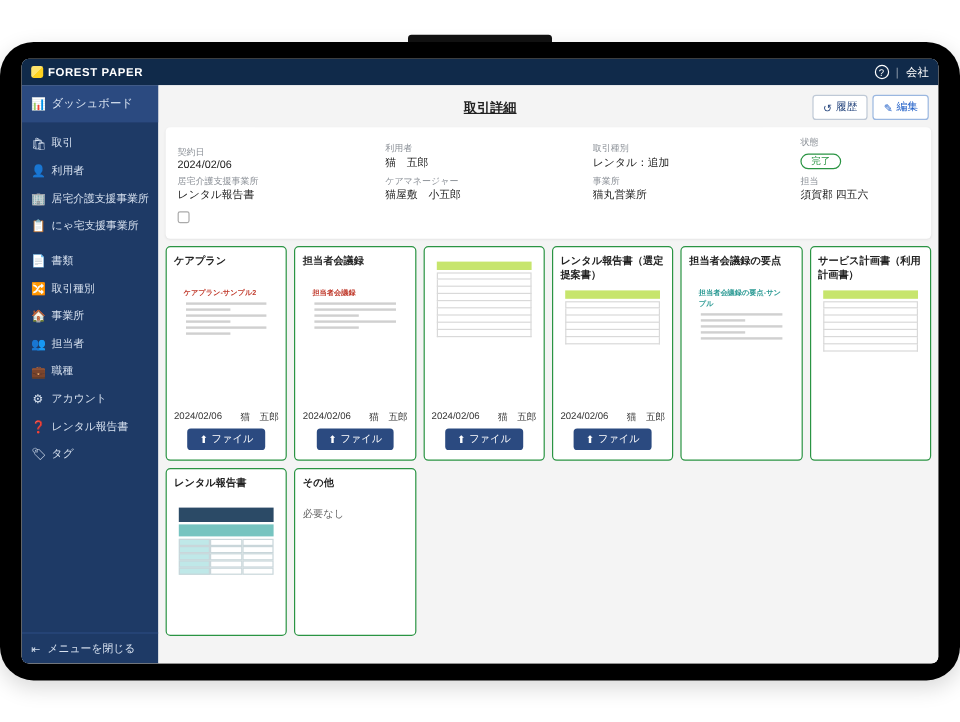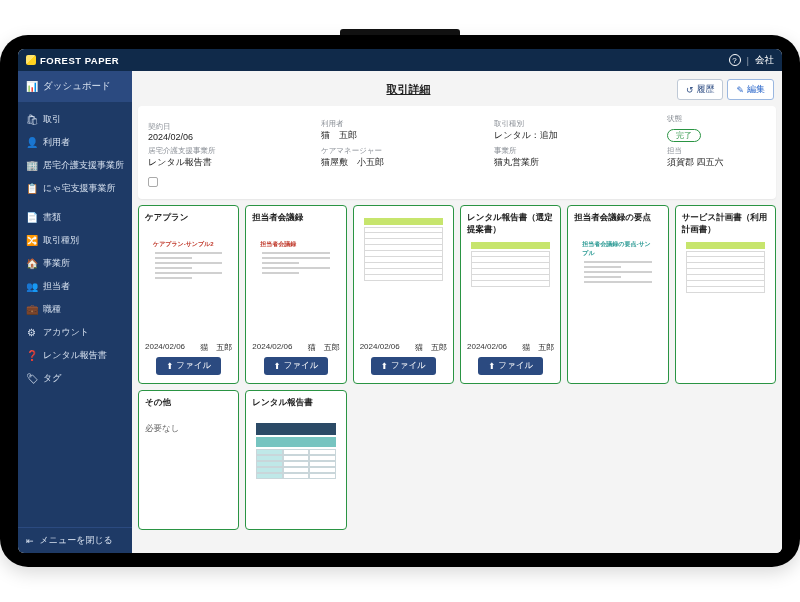--- a/index.html
+++ b/index.html
@@ -336,25 +336,20 @@
                   <div class="r"></div>
                   <div class="r"></div>
                   <div class="r"></div>
                   <div class="r"></div>
                   <div class="r"></div>
                 </div>
             </div>
           </div>
 
           <div class="card">
-            <div class="doc-title">その他</div>
-            <div class="note">必要なし</div>
-          </div>
-
-          <div class="card">
             <div class="doc-title">レンタル報告書</div>
             <div class="thumb">
               <div class="band-head"></div>
               <div class="band-teal"></div>
               <div class="tbl">
                 <div class="row">
                     <div class="cell hl"></div>
                     <div class="cell"></div>
                     <div class="cell"></div>
                   </div>
@@ -373,18 +368,23 @@
                     <div class="cell"></div>
                     <div class="cell"></div>
                   </div>
                 <div class="row">
                     <div class="cell hl"></div>
                     <div class="cell"></div>
                     <div class="cell"></div>
                   </div>
               </div>
             </div>
+          </div>
+
+          <div class="card">
+            <div class="doc-title">その他</div>
+            <div class="note">必要なし</div>
           </div>
         </div>
       </div>
     </div>
   </div>
 </div>
 
 </body></html>

